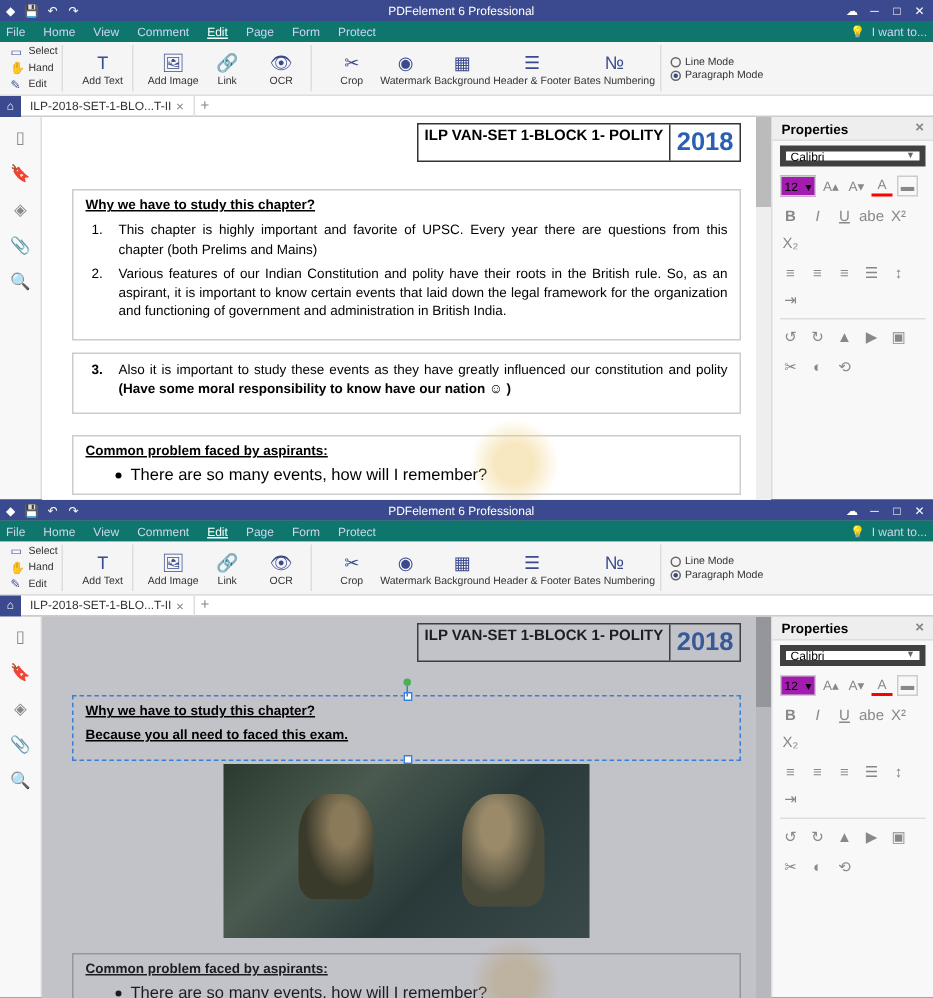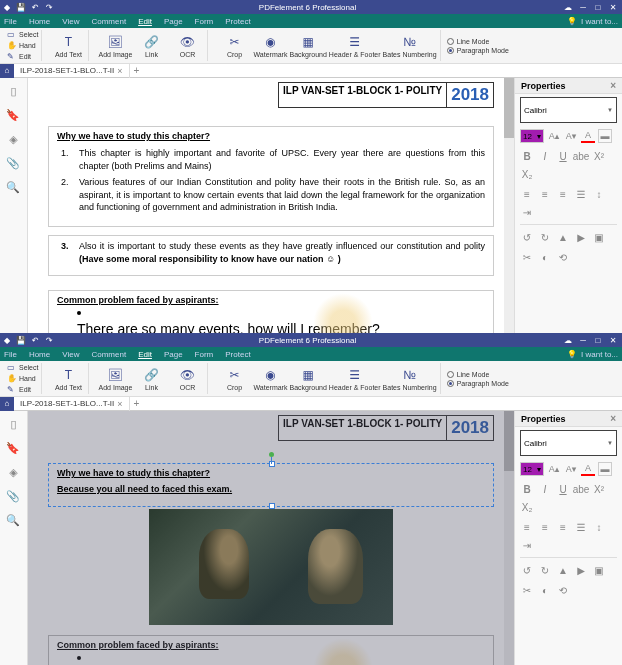--- a/index.html
+++ b/index.html
@@ -43,37 +43,37 @@
 .doc-header { display: flex; justify-content: flex-end; margin-bottom: 6px; }
 .header-box { border: 1px solid #333; display: flex; }
 .header-box .title { padding: 2px 4px; font-size: 10px; font-weight: bold; color: #000; border-right: 1px solid #333; }
 .header-box .year { padding: 2px 4px; font-size: 17px; font-weight: bold; color: #2a5fb4; }
 .doc-body { margin-top: 18px; }
 .doc-heading { font-size: 9px; font-weight: bold; text-decoration: underline; margin-bottom: 6px; }
 .doc-list { font-size: 9px; text-align: justify; line-height: 1.4; margin-left: 4px; }
 .doc-list .item { display: flex; gap: 6px; margin-bottom: 4px; }
 .doc-list .num { flex: 0 0 12px; }
 .doc-list .txt { flex: 1; }
-.doc-bullet { font-size: 14px; margin-left: 20px; display: flex; gap: 6px; align-items: flex-start; flex-direction: column; }
+.doc-bullet { font-size: 11px; margin-left: 20px; display: flex; gap: 6px; align-items: center; }
 .doc-bullet .dot { width: 4px; height: 4px; background: #000; border-radius: 50%; }
 .sel-box { border: 1px dashed #3b7ed6; position: relative; }
 .sel-box::before, .sel-box::after { content: ''; position: absolute; width: 4px; height: 4px; background: #fff; border: 1px solid #3b7ed6; }
 .sel-box::before { top: -3px; left: 50%; margin-left: -2px; }
 .sel-box::after { bottom: -3px; left: 50%; margin-left: -2px; }
 .rot-handle { position: absolute; top: -12px; left: 50%; width: 5px; height: 5px; background: #4caf50; border-radius: 50%; margin-left: -2px; }
 .rot-handle::after { content: ''; position: absolute; top: 5px; left: 2px; width: 1px; height: 7px; background: #3b7ed6; }
 .img-placeholder { width: 244px; height: 116px; background: linear-gradient(135deg, #2a3a2f 0%, #4a5a4f 30%, #2a3a3a 60%, #3a4a4a 100%); margin: 2px auto; position: relative; overflow: hidden; }
 .img-placeholder .p1 { position: absolute; left: 50px; top: 20px; width: 50px; height: 70px; background: radial-gradient(ellipse at 60% 30%, #8a7a5a 20%, #3a3a2a 60%); border-radius: 40% 40% 20% 20%; }
 .img-placeholder .p2 { position: absolute; right: 30px; top: 20px; width: 55px; height: 75px; background: radial-gradient(ellipse at 40% 30%, #9a8a6a 20%, #4a4a3a 60%); border-radius: 40% 40% 20% 20%; }
 .watermark-circle { position: absolute; right: 120px; bottom: -10px; width: 60px; height: 60px; background: radial-gradient(circle, #f0d080 30%, transparent 70%); border-radius: 50%; opacity: 0.5; }
 .props { width: 108px; background: #f8f8f8; border-left: 1px solid #ddd; display: flex; flex-direction: column; }
 .props-title { height: 16px; background: #eee; font-size: 9px; font-weight: bold; padding: 2px 6px; display: flex; justify-content: space-between; border-bottom: 1px solid #ddd; align-items: center; }
 .props-title .x { cursor: pointer; color: #888; font-size: 10px; }
 .props-row { padding: 3px 5px; display: flex; gap: 3px; align-items: center; }
-.props-select { flex: 1; height: 26px; background: #fff; border: 1px solid #404040; font-size: 8px; padding: 0 3px; display: flex; align-items: center; justify-content: space-between; cursor: pointer; }
+.props-select { flex: 1; height: 14px; background: #fff; border: 4px solid #404040; font-size: 8px; padding: 0 3px; display: flex; align-items: center; justify-content: space-between; cursor: pointer; }
 .props-select .arr { font-size: 6px; color: #666; }
 .props-num { width: 24px; height: 14px; background: #a21caf; border: 1px solid #ccc; font-size: 8px; display: flex; align-items: center; justify-content: space-between; padding: 0 2px; }
 .props-smbtn { width: 14px; height: 14px; display: flex; align-items: center; justify-content: center; font-size: 9px; color: #888; cursor: pointer; }
 .props-icons { display: flex; flex-wrap: wrap; gap: 4px; padding: 3px 5px; }
 .props-icons .ico { width: 14px; height: 14px; display: flex; align-items: center; justify-content: center; font-size: 10px; color: #888; cursor: pointer; }
 .props-sep { border-top: 1px solid #ddd; margin: 2px 5px; }
 </style>
 </head>
 <body>
 

